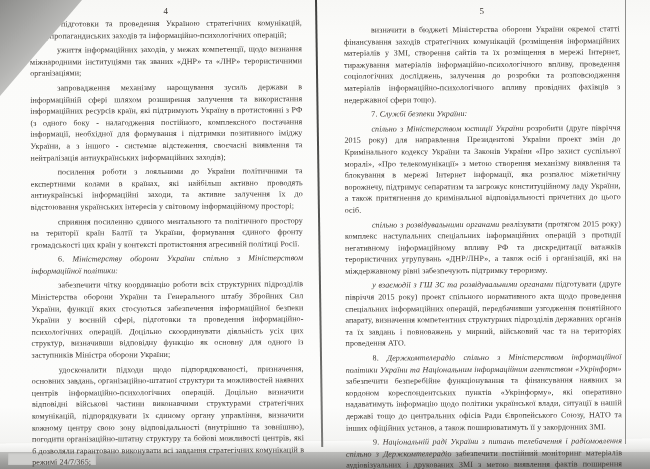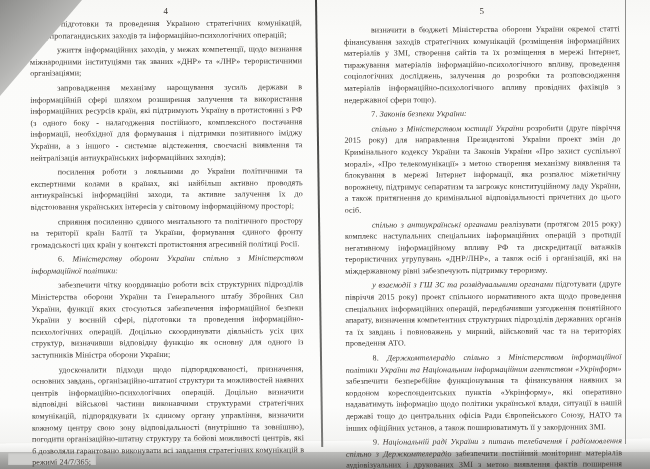--- a/index.html
+++ b/index.html
@@ -77,23 +77,23 @@
         <p class="ind"><span>6. </span><em>Міністерству оборони України спільно з Міністерством інформаційної політики:</em></p>
         <p class="ind"><span>забезпечити чітку координацію роботи всіх структурних підрозділів Міністерства оборони України та Генерального штабу Збройних Сил України, функції яких стосуються забезпечення інформаційної безпеки України у воєнній сфері, підготовки та проведення інформаційно-психологічних операцій. Доцільно скоординувати діяльність усіх цих структур, визначивши відповідну функцію як основну для одного із заступників Міністра оборони України;</span></p>
         <p class="ind"><span>удосконалити підходи щодо підпорядкованості, призначення, основних завдань, організаційно-штатної структури та можливостей наявних центрів інформаційно-психологічних операцій. Доцільно визначити відповідні військові частини виконавчими структурами стратегічних комунікацій, підпорядкувати їх єдиному органу управління, визначити кожному центру свою зону відповідальності (внутрішню та зовнішню), погодити організаційно-штатну структуру та бойові можливості центрів, які б дозволяли гарантовано виконувати всі завдання стратегічних комунікацій в режимі 24/7/365;</span></p>
       </div>
   </div>
 
   <div class="page page-right">
     <div class="pageno">5</div>
     <div class="body">
         <p class="ind"><span>визначити в бюджеті Міністерства оборони України окремої статті фінансування заходів стратегічних комунікацій (розміщення інформаційних матеріалів у ЗМІ, створення сайтів та їх розміщення в мережі Інтернет, тиражування матеріалів інформаційно-психологічного впливу, проведення соціологічних досліджень, залучення до розробки та розповсюдження матеріалів інформаційно-психологічного впливу провідних фахівців з недержавної сфери тощо).</span></p>
-        <p class="ind"><span>7. </span><em>Законів безпеки України:</em></p>
+        <p class="ind"><span>7. </span><em>Службі безпеки України:</em></p>
         <p class="ind"><em>спільно з Міністерством юстиції України </em><span>розробити (друге півріччя 2015 року) для направлення Президентові України проект змін до Кримінального кодексу України та Законів України «Про захист суспільної моралі», «Про телекомунікації» з метою створення механізму виявлення та блокування в мережі Інтернет інформації, яка розпалює міжетнічну ворожнечу, підтримує сепаратизм та загрожує конституційному ладу України, а також притягнення до кримінальної відповідальності причетних до цього осіб.</span></p>
-        <p class="ind"><em>спільно з антиукраїнські органами </em><span>реалізувати (протягом 2015 року) комплекс наступальних спеціальних інформаційних операцій з протидії негативному інформаційному впливу РФ та дискредитації ватажків терористичних угрупувань «ДНР/ЛНР», а також осіб і організацій, які на міждержавному рівні забезпечують підтримку тероризму.</span></p>
+        <p class="ind"><em>спільно з розвідувальними органами </em><span>реалізувати (протягом 2015 року) комплекс наступальних спеціальних інформаційних операцій з протидії негативному інформаційному впливу РФ та дискредитації ватажків терористичних угрупувань «ДНР/ЛНР», а також осіб і організацій, які на міждержавному рівні забезпечують підтримку тероризму.</span></p>
         <p class="ind"><em>у взаємодії з ГШ ЗС та розвідувальними органами </em><span>підготувати (друге півріччя 2015 року) проект спільного нормативного акта щодо проведення спеціальних інформаційних операцій, передбачивши узгодження понятійного апарату, визначення компетентних структурних підрозділів державних органів та їх завдань і повноважень у мирний, військовий час та на територіях проведення АТО.</span></p>
         <p class="ind"><span>8. </span><em>Держкомтелерадіо спільно з Міністерством інформаційної політики України та Національним інформаційним агентством «Укрінформ» </em><span>забезпечити безперебійне функціонування та фінансування наявних за кордоном кореспондентських пунктів «Укрінформу», які оперативно надаватимуть інформацію щодо політики української влади, ситуації в нашій державі тощо до центральних офісів Ради Європейського Союзу, НАТО та інших офіційних установ, а також поширюватимуть її у закордонних ЗМІ.</span></p>
         <p class="ind"><span>9. </span><em>Національній раді України з питань телебачення і радіомовлення спільно з Держкомтелерадіо </em><span>забезпечити постійний моніторинг матеріалів аудіовізуальних і друкованих ЗМІ з метою виявлення фактів поширення закликів до насильницької зміни або повалення конституційного ладу,</span></p>
       </div>
   </div>
 
   <div class="seam-line"></div>
   <div class="right-edge-line"></div>
   <div class="corner-fold"></div>
 </div>

